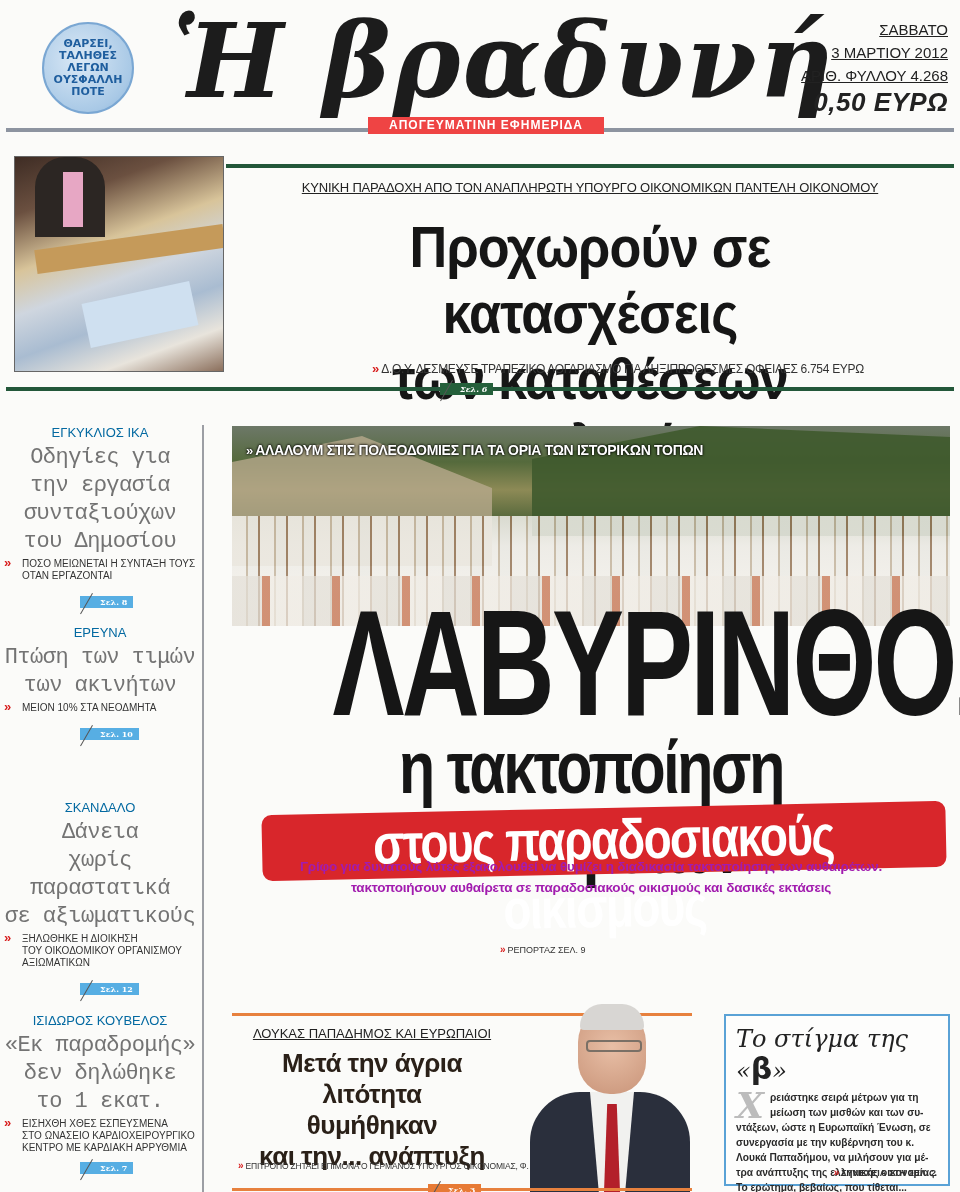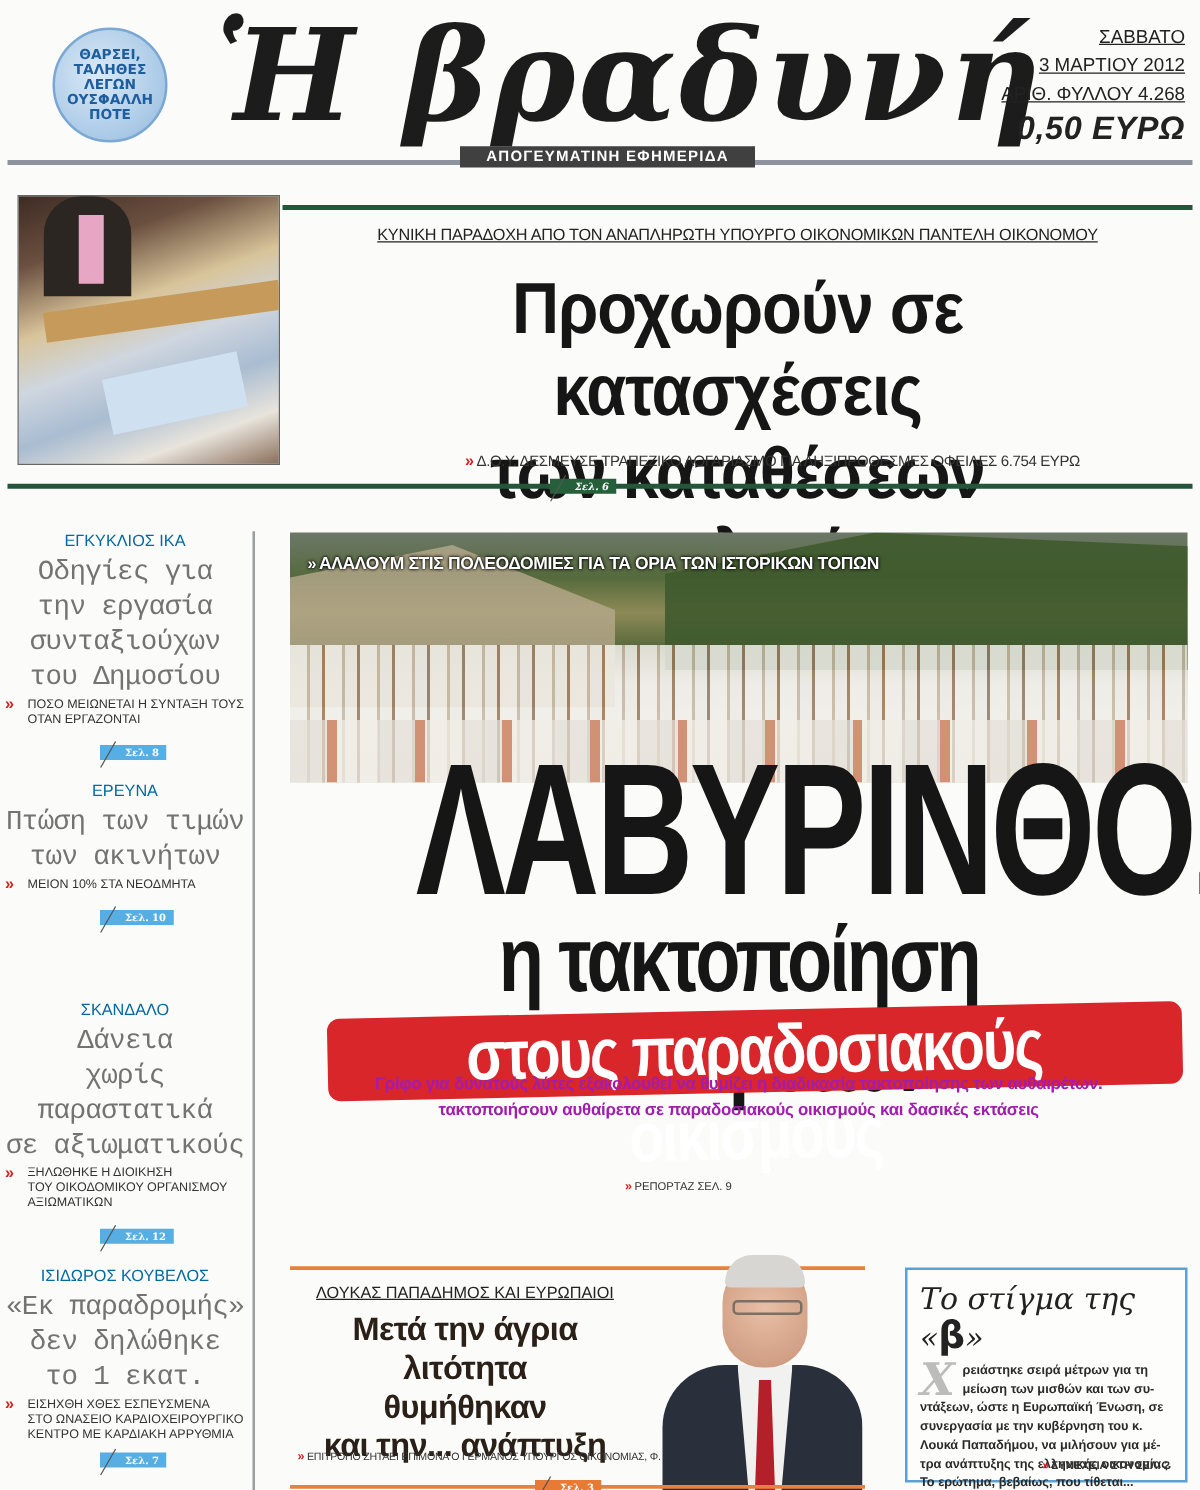--- a/index.html
+++ b/index.html
@@ -7,21 +7,21 @@
   body { font-family: "Liberation Sans", sans-serif; color: #1a1a1a; position: relative; }
 
   
   .masthead { position: absolute; left: 0; top: 0; width: 960px; height: 140px; }
   .coin { position: absolute; left: 42px; top: 22px; width: 92px; height: 92px; border-radius: 50%;
     background: radial-gradient(circle at 40% 40%, #dbe9f6, #a9c9e6 70%, #88b2d9);
     border: 2px solid #7aa7d3; display: flex; flex-direction: column; align-items: center; justify-content: center;
     color: #1f5e9e; font-family: "DejaVu Sans", sans-serif; font-weight: bold; font-size: 11px; line-height: 12px; text-align: center; }
   .logo { position: absolute; left: 172px; top: 6px; font-family: "DejaVu Serif", serif; font-weight: bold;
     font-size: 102px; letter-spacing: 2px; color: #1c1c1c; line-height: 110px; font-style: italic; }
-  .subtitle-bar { position: absolute; left: 368px; top: 117px; width: 236px; height: 17px; background: #404040;
+  .subtitle-bar { position: absolute; left: 368px; top: 117px; width: 236px; height: 17px; background: #ef4444;
     color: #fff; font-size: 12px; font-weight: bold; letter-spacing: 1px; text-align: center; line-height: 17px; }
   .rule-gray { position: absolute; height: 4px; background: #8d94a0; top: 128px; }
   .date-block { position: absolute; right: 12px; top: 18px; text-align: right; font-size: 15px; line-height: 23px; color: #222; }
   .date-block .u { text-decoration: underline; text-decoration-thickness: 1px; }
   .date-block .price { font-size: 26px; font-weight: bold; line-height: 30px; letter-spacing: 0.5px; font-style: italic; }
 
   
   .top-story { position: absolute; left: 0; top: 150px; width: 960px; height: 255px; }
   .green-rule { position: absolute; height: 4px; background: #23573a; }
   .photo-counter { position: absolute; left: 14px; top: 6px; width: 210px; height: 216px;

